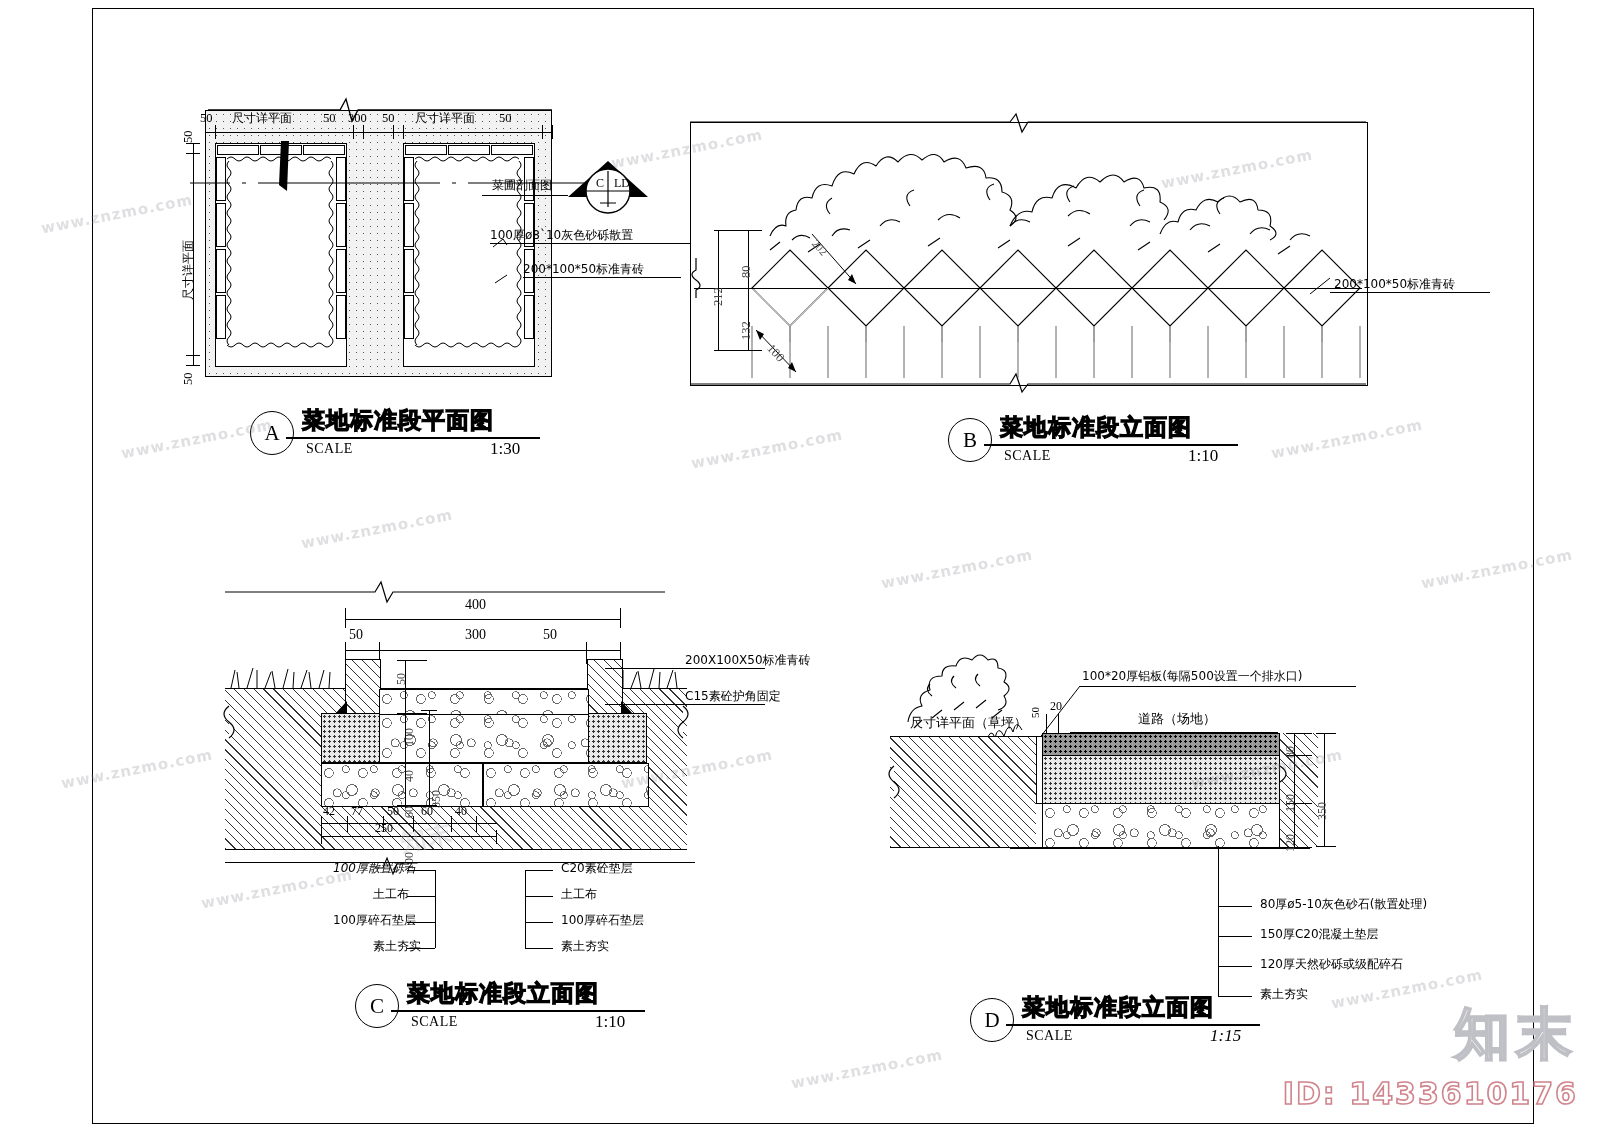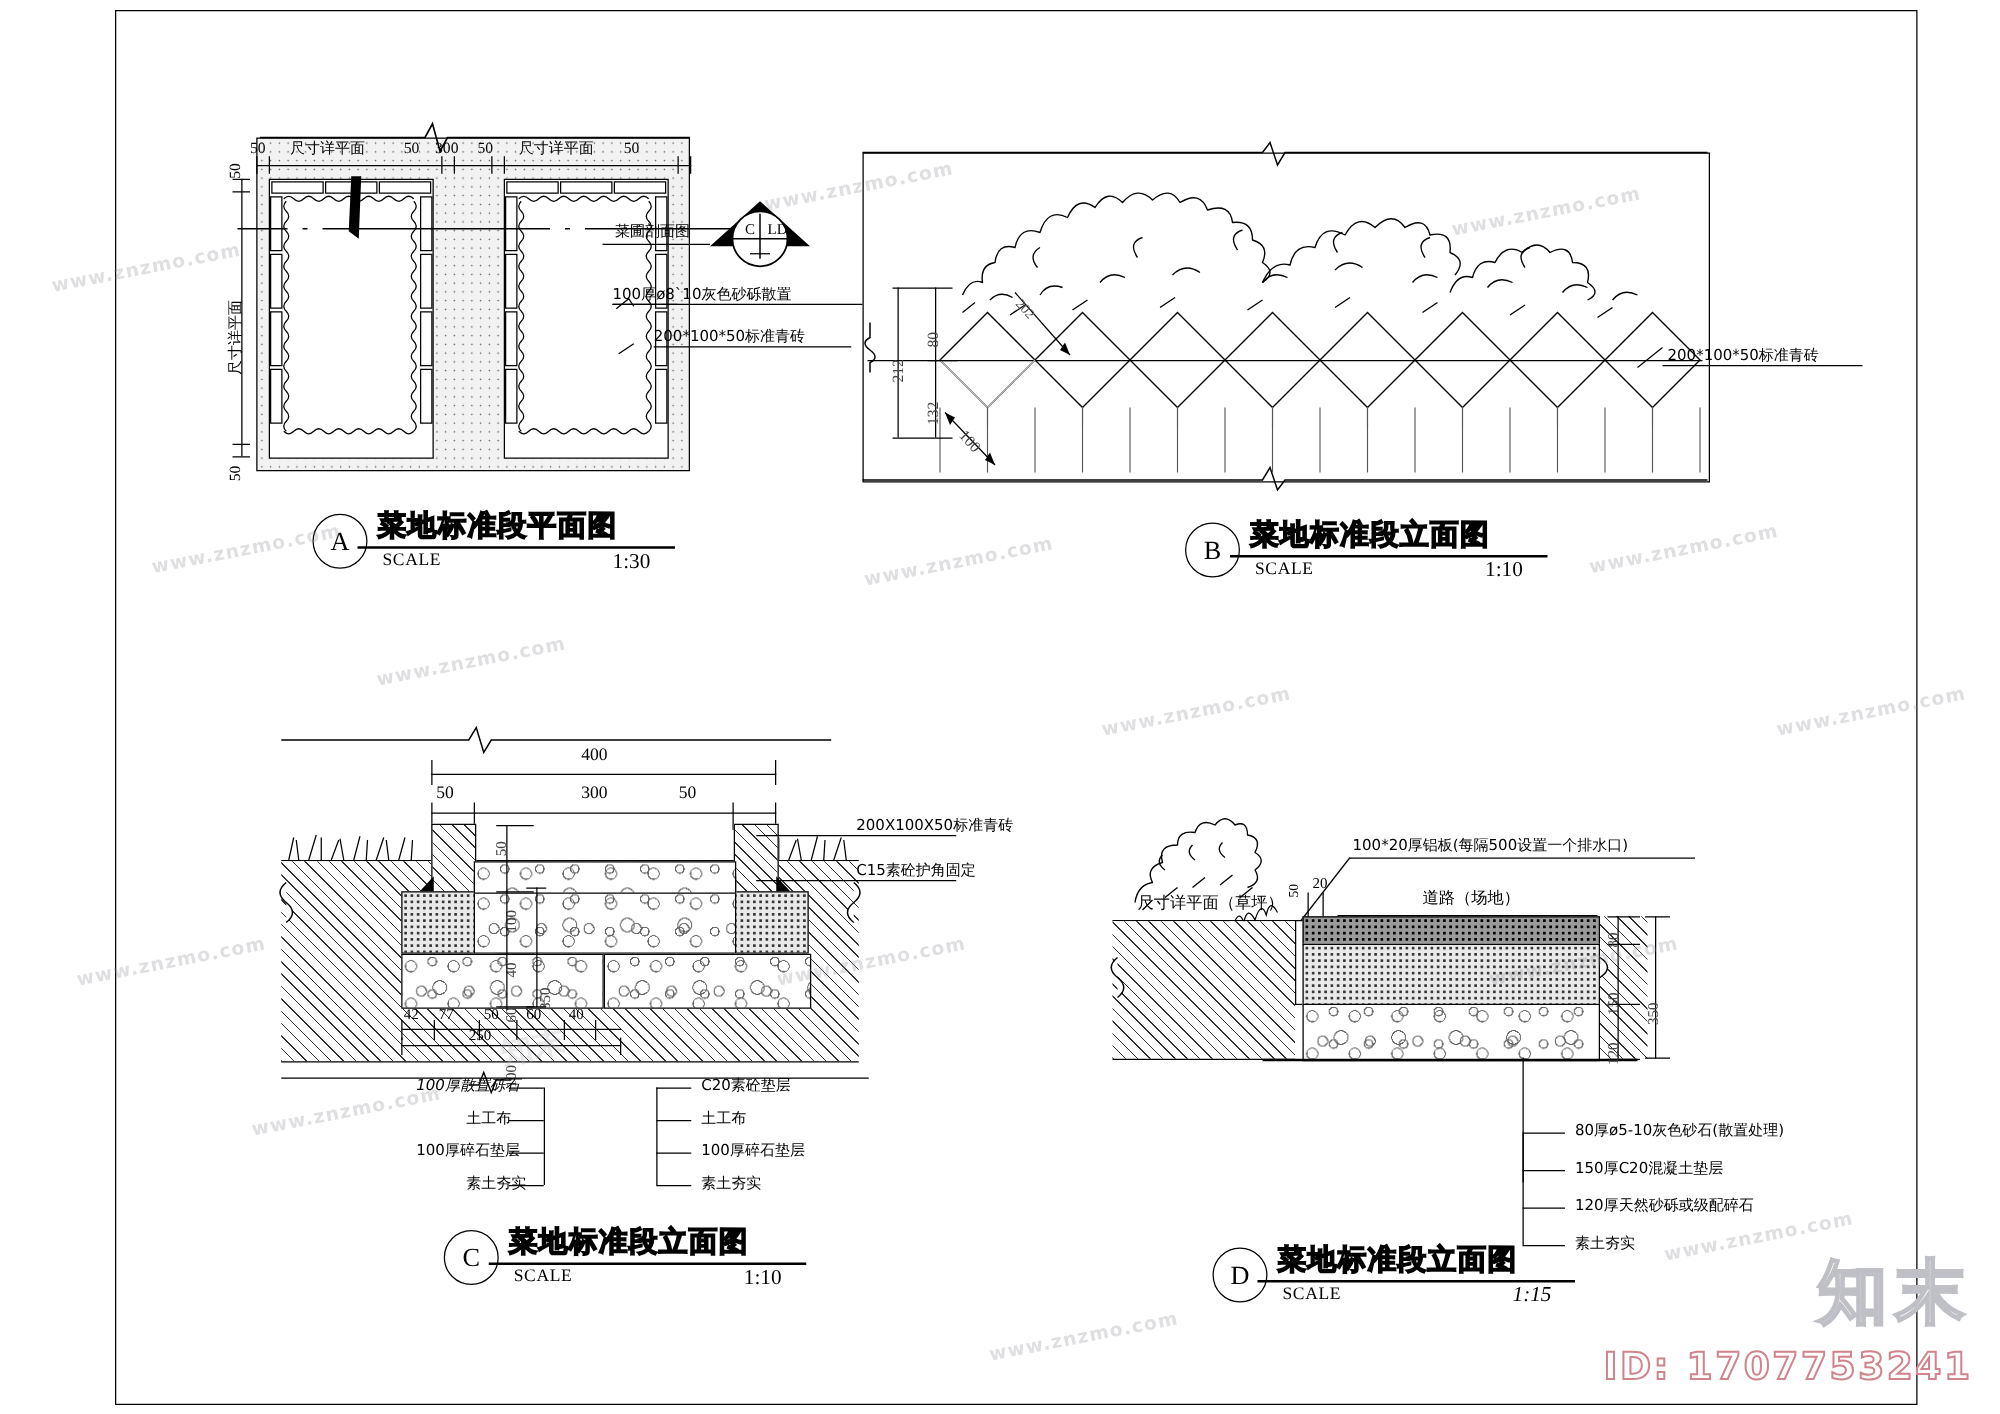--- a/index.html
+++ b/index.html
@@ -599,14 +599,14 @@
   <div class="wm" style="left:1420px;top:560px;">www.znzmo.com</div>
   <div class="wm" style="left:60px;top:760px;">www.znzmo.com</div>
   <div class="wm" style="left:620px;top:760px;">www.znzmo.com</div>
   <div class="wm" style="left:1190px;top:760px;">www.znzmo.com</div>
   <div class="wm" style="left:200px;top:880px;">www.znzmo.com</div>
   <div class="wm" style="left:790px;top:1060px;">www.znzmo.com</div>
   <div class="wm" style="left:1330px;top:980px;">www.znzmo.com</div>
   <div class="wm2" style="left:400px;top:820px;color:rgba(175,175,185,.3);">知末</div>
 
   <div class="zhimo">知末</div>
-  <div class="zid">ID: 1707753241</div>
+  <div class="zid">ID: 1433610176</div>
 </div>
 
 </body></html>

